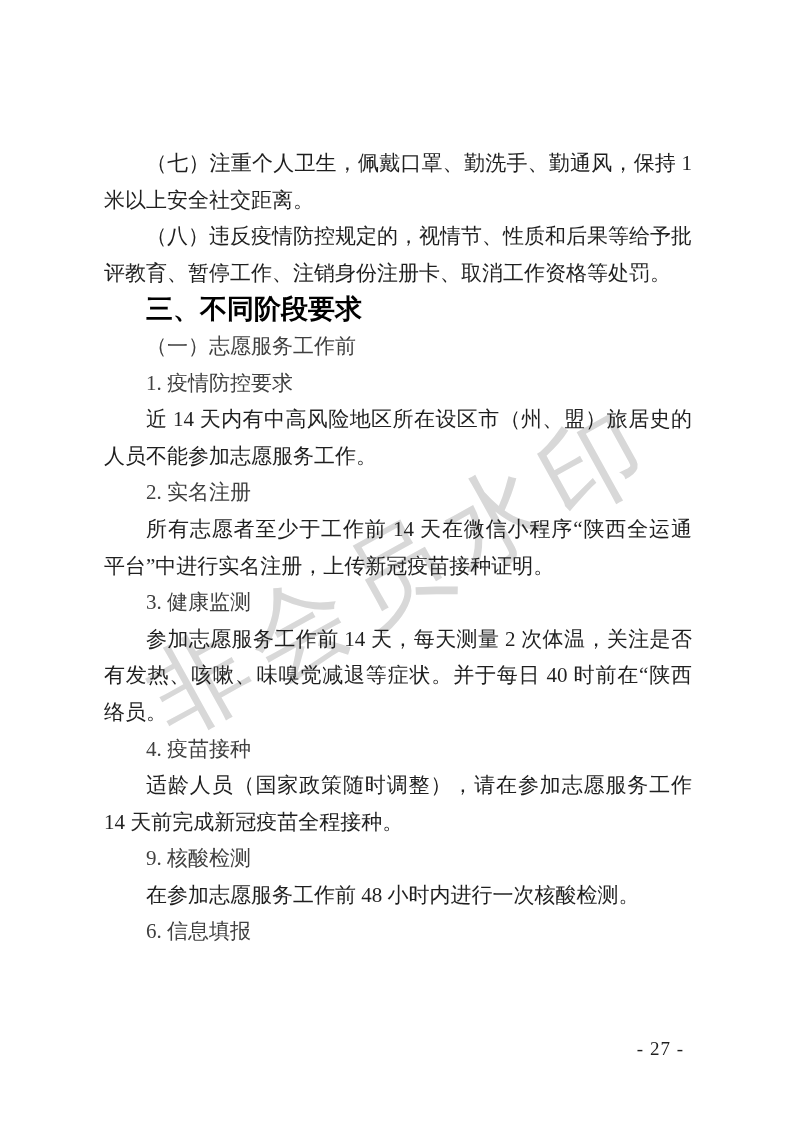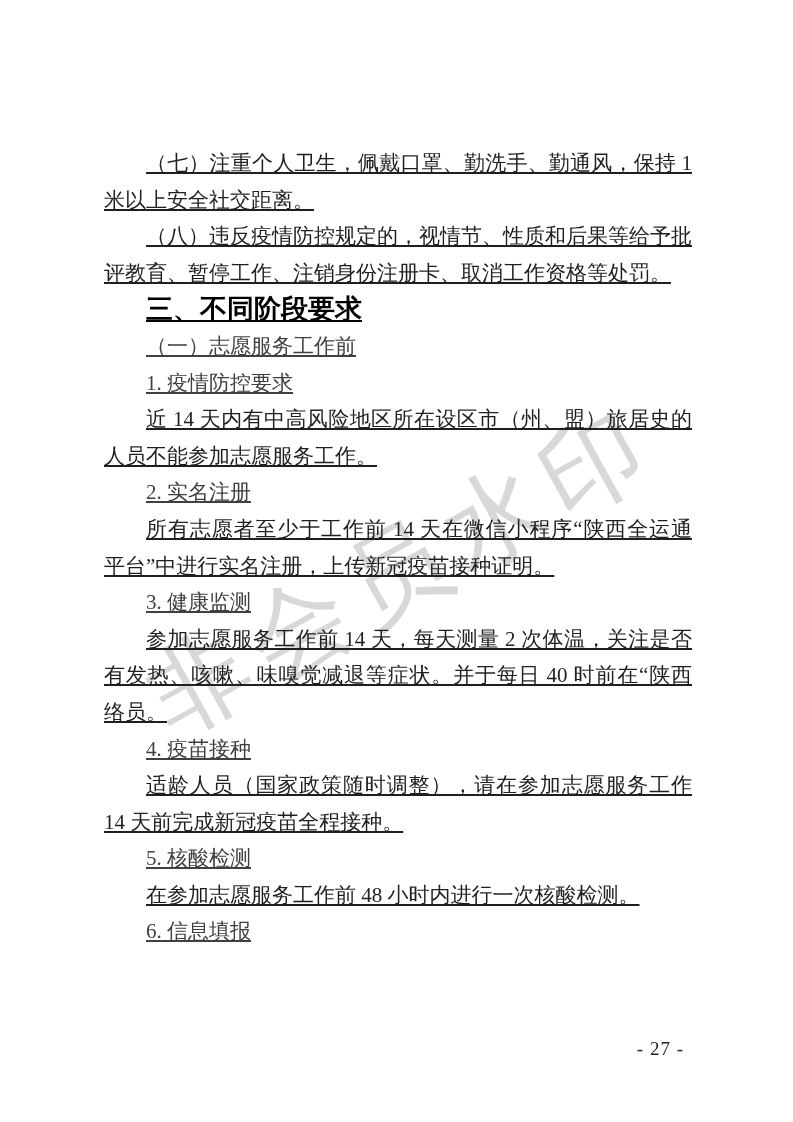--- a/index.html
+++ b/index.html
@@ -30,21 +30,20 @@
     left: 104px;
     top: 145px;
     width: 588px;
     z-index: 2;
     font-size: 21px;
     line-height: 36.6px;
   }
   .line {
     white-space: nowrap;
     text-align: left;
-    text-decoration: underline;
   }
   .line.indent { padding-left: 42px; }
   .line.fill {
     text-align: justify;
     text-align-last: justify;
   }
   .line.body { font-family: "Liberation Serif", "DejaVu Serif", serif; color: #1f1f1f; }
   .line.kai  { font-family: "Liberation Serif", "DejaVu Serif", serif; color: #404040; }
   .line.heading {
     font-family: "Liberation Sans", "DejaVu Sans", sans-serif;
@@ -83,19 +82,19 @@
       <div class="line kai indent">2. 实名注册</div>
       <div class="line body indent fill">所有志愿者至少于工作前 14 天在微信小程序“陕西全运通</div>
       <div class="line body">平台”中进行实名注册，上传新冠疫苗接种证明。</div>
       <div class="line kai indent">3. 健康监测</div>
       <div class="line body indent fill">参加志愿服务工作前 14 天，每天测量 2 次体温，关注是否</div>
       <div class="line body fill">有发热、咳嗽、味嗅觉减退等症状。并于每日 40 时前在“陕西</div>
       <div class="line body">络员。</div>
       <div class="line kai indent">4. 疫苗接种</div>
       <div class="line body indent fill">适龄人员（国家政策随时调整），请在参加志愿服务工作</div>
       <div class="line body">14 天前完成新冠疫苗全程接种。</div>
-      <div class="line kai indent">5. 核酸检测</div>
+      <div class="line kai indent">9. 核酸检测</div>
       <div class="line body indent">在参加志愿服务工作前 48 小时内进行一次核酸检测。</div>
       <div class="line kai indent">6. 信息填报</div>
     </div>
 
   <div class="page-number">- 27 -</div>
 </div>
 
 </body></html>

